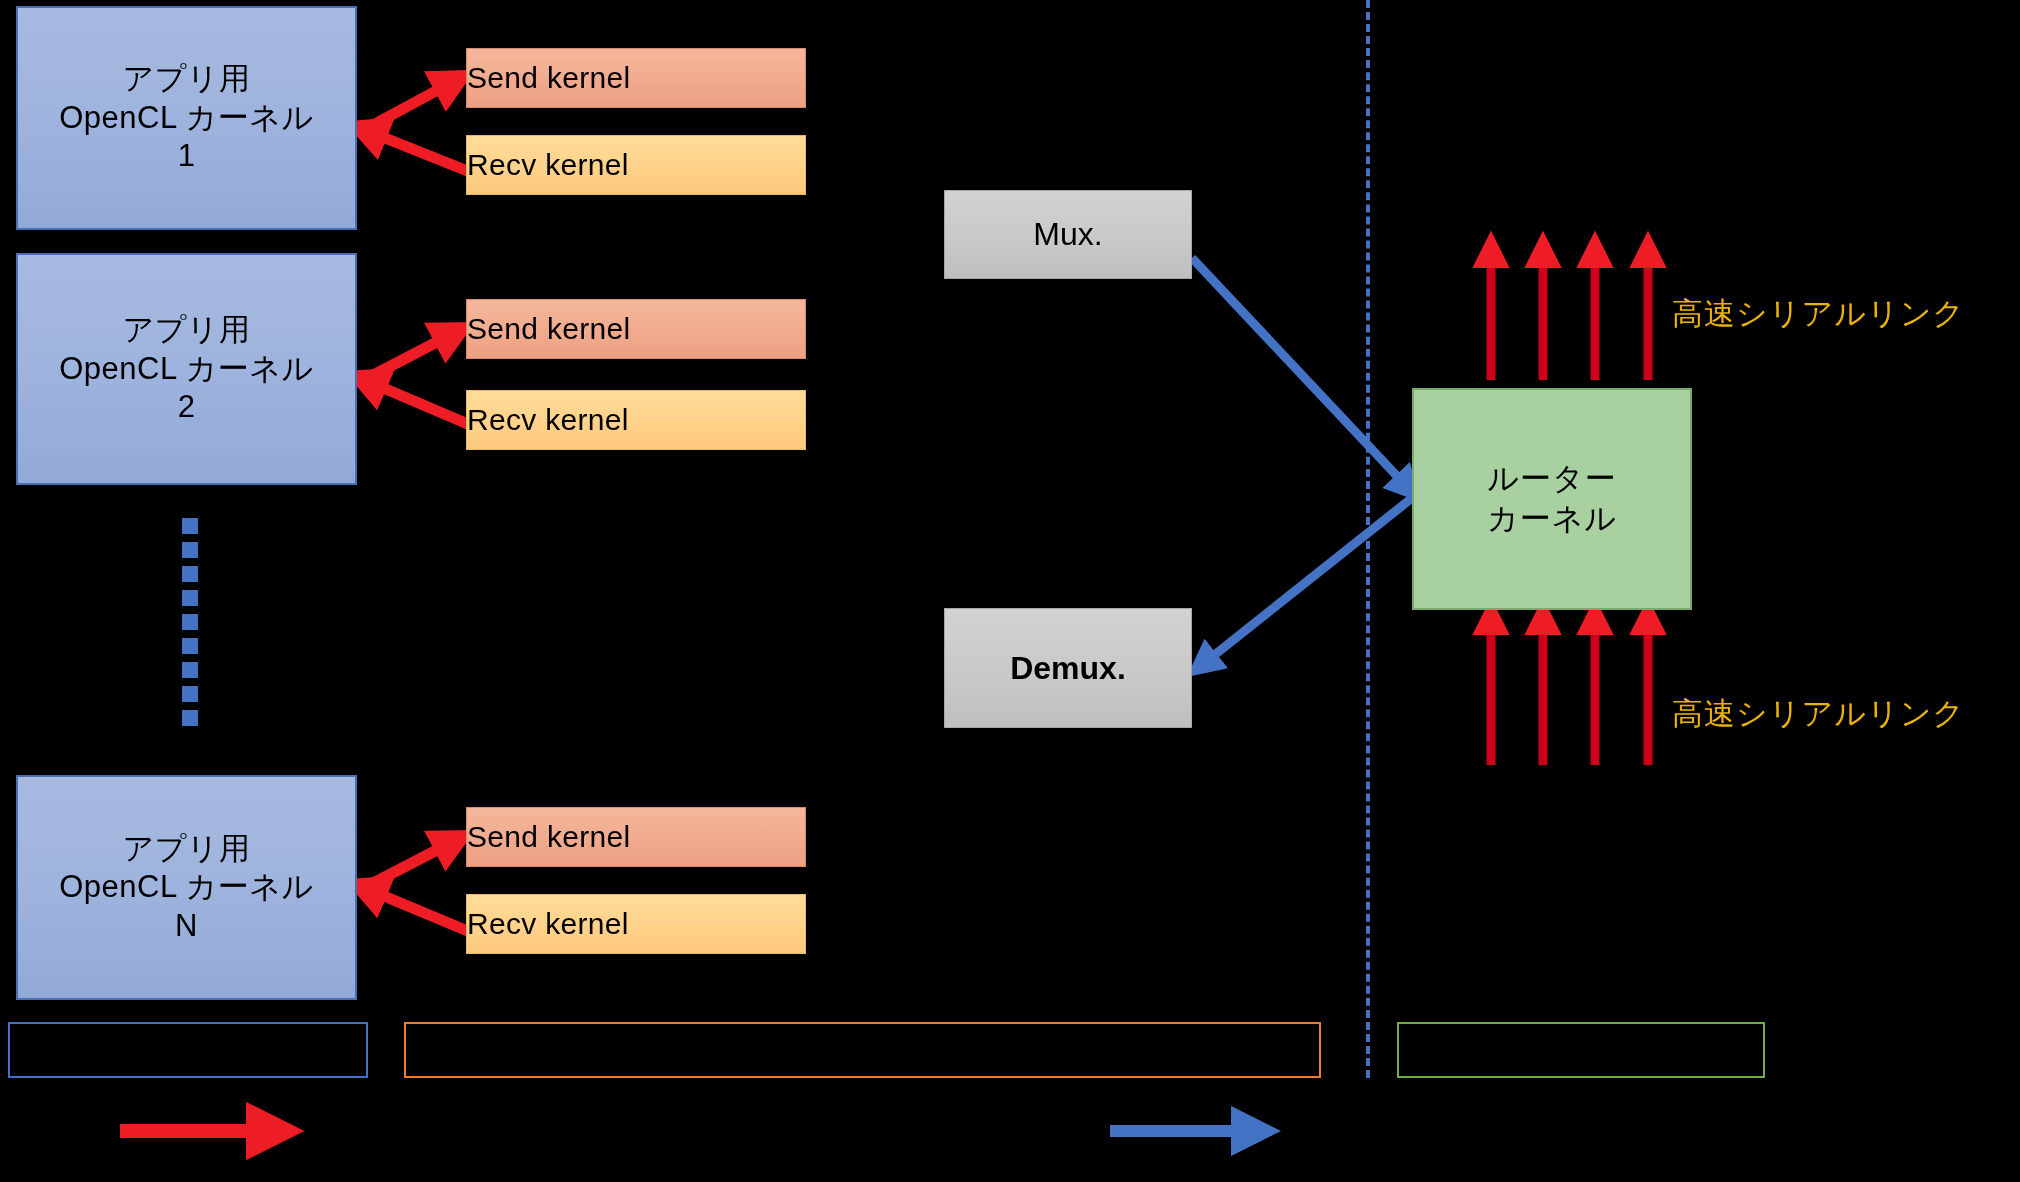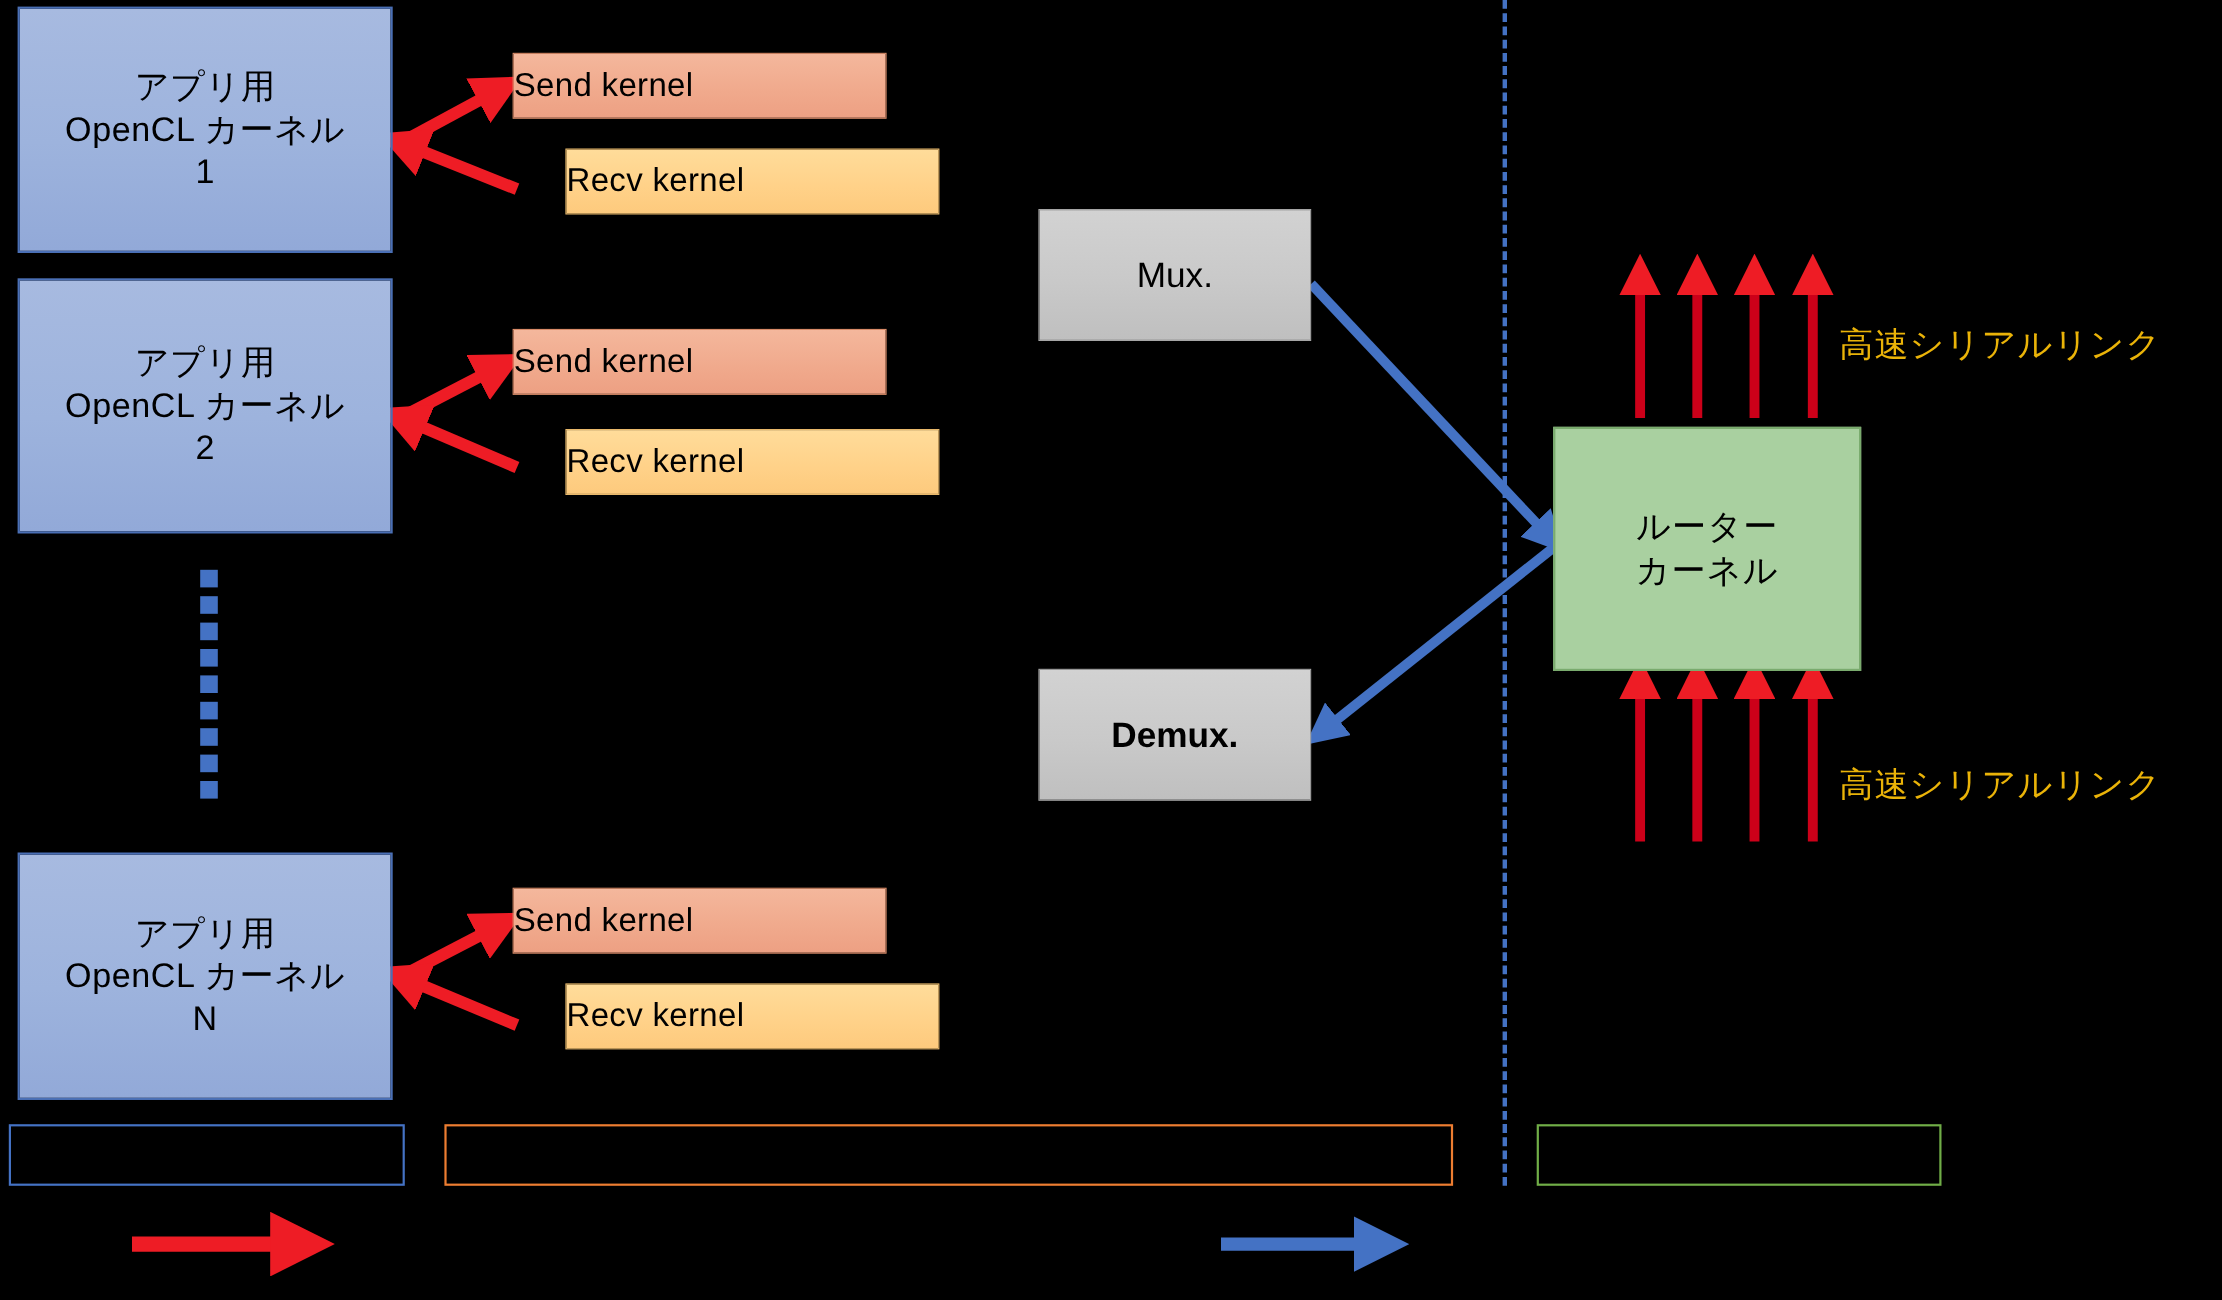--- a/index.html
+++ b/index.html
@@ -45,21 +45,20 @@
     letter-spacing: 0.3px;
   }
   .kern-send {
     background: linear-gradient(to bottom, #f4b79c 0%, #f0a98c 60%, #eda083 100%);
     border: 1.5px solid #d98b68;
   }
   .kern-recv {
     background: linear-gradient(to bottom, #ffdc9a 0%, #ffd188 60%, #fdca7d 100%);
     border: 1.5px solid #e8b濃;
     border: 1.5px solid #e9b96b;
-    margin-left: 48px;
   }
 
   
   .mux-box {
     position: absolute;
     box-sizing: border-box;
     background: linear-gradient(to bottom, #d2d2d2 0%, #c9c9c9 55%, #bfbfbf 100%);
     border: 1.5px solid #a6a6a6;
     display: flex;
     align-items: center;
@@ -226,21 +225,21 @@
     <span>Recv kernel</span>
   </div>
 
   <div class="kern-box kern-send" style="left:466px; top:807px; width:340px; height:60px;">
     <span>Send kernel</span>
   </div>
   <div class="kern-box kern-recv" style="left:466px; top:894px; width:340px; height:60px;">
     <span>Recv kernel</span>
   </div>
 
-  <div class="mux-box" style="left:944px; top:190px; width:248px; height:120px;">
+  <div class="mux-box" style="left:944px; top:190px; width:248px; height:89px;">
     <span>Mux.</span>
   </div>
 
   <div class="mux-box" style="left:944px; top:608px; width:248px; height:120px;font-weight:bold;">
     <span>Demux.</span>
   </div>
 
   <div class="divider" style="left:1366px; top:0px; height:1078px;"></div>
 
   <div class="router-box" style="left:1412px; top:388px; width:280px; height:222px;">

